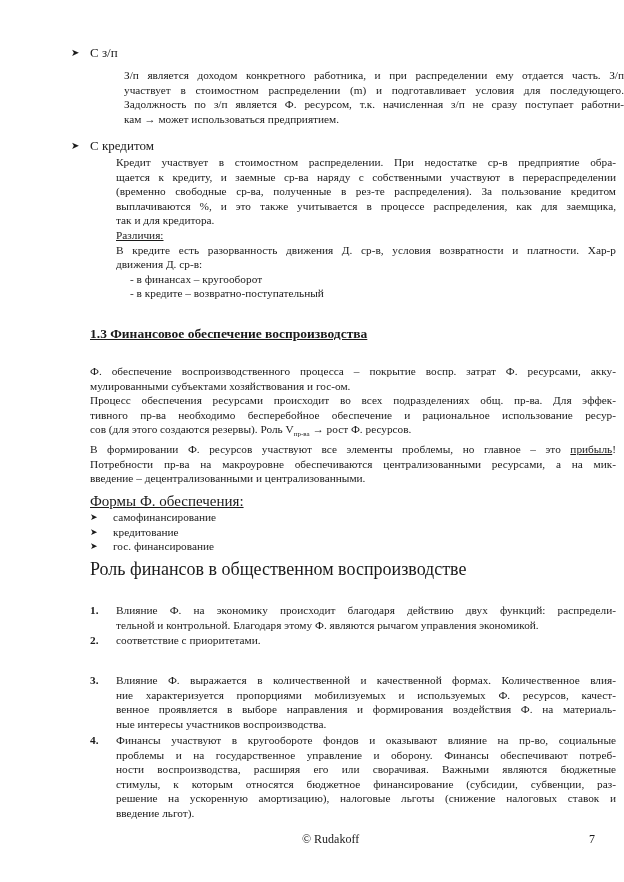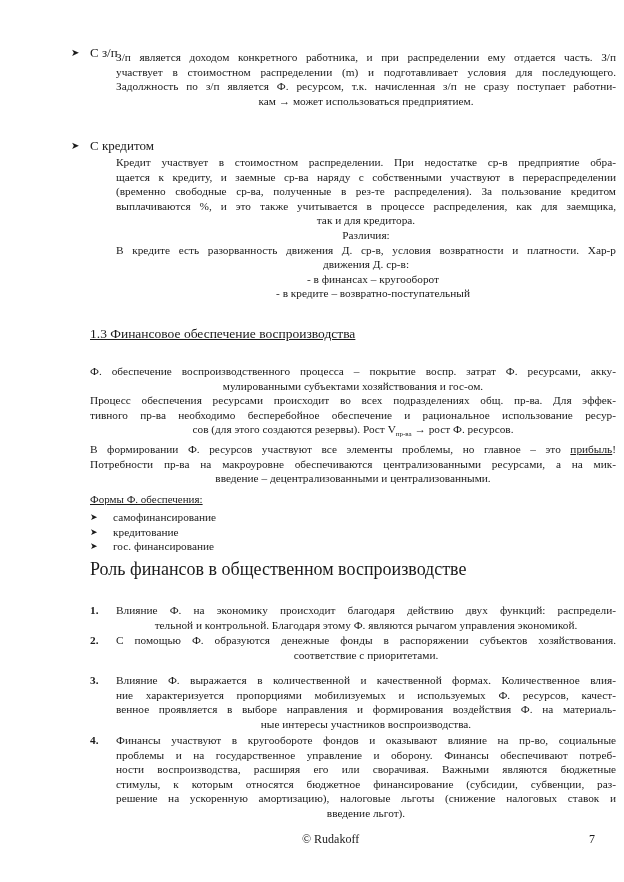--- a/index.html
+++ b/index.html
@@ -4,76 +4,76 @@
 <style>
   html, body { margin:0; padding:0; background:#ffffff; }
   body { width:624px; height:882px; position:relative; overflow:hidden;
          font-family:"Liberation Serif", serif; color:#1a1a1a; }
   .page { position:absolute; left:0; top:0; width:624px; height:882px; }
   .blk { position:absolute; left:90px; width:524px; font-size:11.3px; line-height:14.6px; }
   .bullet-head { position:absolute; left:90px; font-size:13px; line-height:16px; }
   .bullet-head .arrow { position:absolute; left:-19px; top:0; font-size:10px; }
   .bullet-head .t { }
   .ind { position:absolute; left:116px; width:500px; font-size:11.3px; line-height:14.6px; text-align:justify; }
-  .line { display:block; white-space:nowrap;text-align:center; }
+  .line { display:block; white-space:nowrap; }
   .jl { display:block; text-align:justify; text-align-last:justify; }
   u { text-decoration:underline; }
-  .h13 { position:absolute; left:90px; top:326px; font-weight:normal; font-size:13.5px; text-decoration:underline; }
-  .forms-title { position:absolute; left:90px; top:493px; font-size:11px; text-decoration:underline; }
+  .h13 { position:absolute; left:90px; top:326px; font-weight:bold; font-size:13.5px; text-decoration:underline; }
+  .forms-title { position:absolute; left:90px; top:493px; font-size:15px; text-decoration:underline; }
   .forms-list { position:absolute; left:90px; top:510px; font-size:11.3px; line-height:14.6px; }
   .forms-list .fi { position:relative; padding-left:23px; }
   .forms-list .fi .arrow { position:absolute; left:0; font-size:9px; }
   .role-title { position:absolute; left:90px; top:559px; font-size:18px; }
   .ol { position:absolute; left:90px; width:526px; font-size:11.3px; line-height:14.6px; }
   .ol .num { position:absolute; left:0; font-weight:bold; }
   .ol .txt { position:absolute; left:26px; width:500px; }
   .footer { position:absolute; top:832px; font-size:12px;text-align:center; }
   sub { font-size:7px; }
 </style>
 </head>
 <body>
 
 <div class="page">
 
   <div class="bullet-head" style="top:45px;">
     <span class="arrow">➤</span>
     <span class="t">С з/п</span>
   </div>
-  <div class="ind" style="top:50px;">
+  <div class="ind" style="top:68px;margin-left:8px;">
     <span class="jl">З/п является доходом конкретного работника, и при распределении ему отдается часть. З/п</span>
     <span class="jl">участвует в стоимостном распределении (m) и подготавливает условия для последующего.</span>
     <span class="jl">Задолжность по з/п является Ф. ресурсом, т.к. начисленная з/п не сразу поступает работни-</span>
     <span class="line">кам → может использоваться предприятием.</span>
   </div>
 
   <div class="bullet-head" style="top:138px;">
     <span class="arrow">➤</span>
     <span class="t">С кредитом</span>
   </div>
   <div class="ind" style="top:155px;">
     <span class="jl">Кредит участвует в стоимостном распределении. При недостатке ср-в предприятие обра-</span>
     <span class="jl">щается к кредиту, и заемные ср-ва наряду с собственными участвуют в перераспределении</span>
     <span class="jl">(временно свободные ср-ва, полученные в рез-те распределения). За пользование кредитом</span>
     <span class="jl">выплачиваются  %, и это также учитывается в процессе распределения, как для заемщика,</span>
     <span class="line">так и для кредитора.</span>
-    <span class="line" style="">Различия:</span>
+    <span class="line" style="text-decoration:underline;">Различия:</span>
     <span class="jl">В кредите есть разорванность движения Д. ср-в, условия возвратности и платности. Хар-р</span>
     <span class="line">движения Д. ср-в:</span>
     <span class="line" style="padding-left:14px;">- в финансах – кругооборот</span>
     <span class="line" style="padding-left:14px;">- в кредите – возвратно-поступательный</span>
   </div>
 
   <div class="h13">1.3 Финансовое обеспечение воспроизводства</div>
 
   <div class="blk" style="top:364px; width:526px;font-family:Liberation Serif, serif;">
     <span class="jl">Ф. обеспечение воспроизводственного процесса – покрытие воспр. затрат  Ф. ресурсами, акку-</span>
     <span class="line">мулированными субъектами хозяйствования и гос-ом.</span>
     <span class="jl">Процесс обеспечения ресурсами происходит во всех подразделениях общ. пр-ва. Для эффек-</span>
     <span class="jl">тивного пр-ва необходимо бесперебойное обеспечение и рациональное использование ресур-</span>
-    <span class="line"><span>сов (для этого создаются резервы). Рост V</span><sub>пр-ва</sub><span> → рост Ф. ресурсов.</span></span>
+    <span class="line"><span>сов (для этого создаются резервы). Роль V</span><sub>пр-ва</sub><span> → рост Ф. ресурсов.</span></span>
     <span class="jl"><span>В формировании Ф. ресурсов участвуют все элементы проблемы, но главное – это </span><u>прибыль</u><span>!</span></span>
     <span class="jl">Потребности пр-ва на макроуровне обеспечиваются централизованными ресурсами, а на мик-</span>
     <span class="line">введение – децентрализованными и централизованными.</span>
   </div>
 
   <div class="forms-title">Формы Ф. обеспечения:</div>
   <div class="forms-list">
     <div class="fi">
       <span class="arrow">➤</span>
       <span>самофинансирование</span>
@@ -94,21 +94,20 @@
     <span class="num">1.</span>
     <div class="txt">
       <span class="jl">Влияние Ф. на экономику происходит благодаря действию двух функций: распредели-</span>
       <span class="line">тельной и контрольной. Благодаря этому Ф. являются рычагом управления экономикой.</span>
     </div>
   </div>
 
   <div class="ol" style="top:633px;">
     <span class="num">2.</span>
     <div class="txt">
-      <span class="jl">С помощью Ф. образуются денежные фонды в распоряжении субъектов хозяйствования.</span>
       <span class="line">соответствие с приоритетами.</span>
     </div>
   </div>
 
   <div class="ol" style="top:673px;">
     <span class="num">3.</span>
     <div class="txt">
       <span class="jl">Влияние Ф. выражается в количественной и качественной формах. Количественное влия-</span>
       <span class="jl">ние характеризуется пропорциями мобилизуемых и используемых Ф. ресурсов, качест-</span>
       <span class="jl">венное проявляется в выборе направления и формирования воздействия Ф. на материаль-</span>

